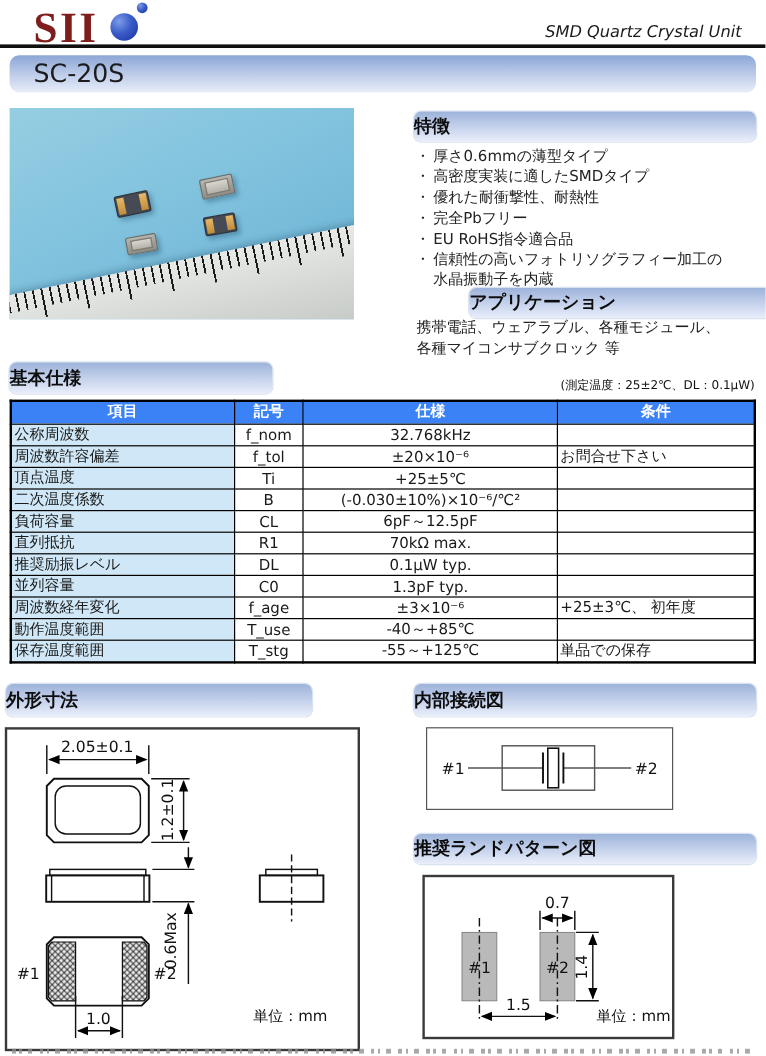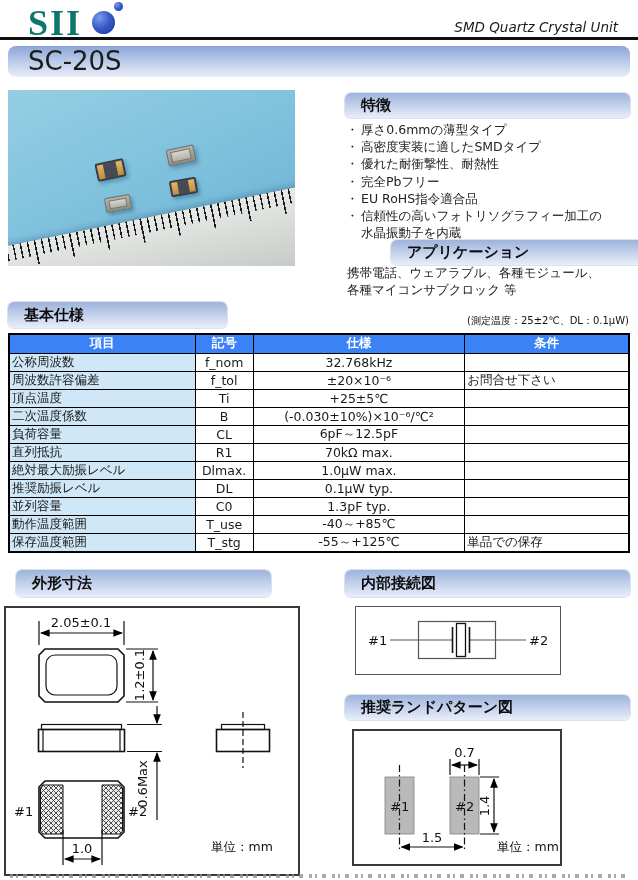--- a/index.html
+++ b/index.html
@@ -3,39 +3,39 @@
 <meta charset="utf-8">
 <style>
   * { margin:0; padding:0; box-sizing:border-box; }
   html,body { background:#fff; }
   body {
     width:638px; height:880px; position:relative; overflow:hidden;
     font-family:"DejaVu Sans","Liberation Sans",sans-serif; color:#1a1a1a;
   }
   
   #logo-text { position:absolute; left:28px; top:2px; font-family:"Liberation Serif","DejaVu Serif",serif;
-    font-weight:bold; font-size:36px; letter-spacing:2px; color:#0f766e; }
+    font-weight:bold; font-size:36px; letter-spacing:2px; color:#7f1d1d; }
   .sphere { position:absolute; border-radius:50%;
     background:radial-gradient(circle at 32% 30%, #7d9ce8 0%, #3a5cc8 45%, #16309b 100%); }
   #sphere-big { left:92px; top:11px; width:23px; height:23px; }
   #sphere-small { left:114px; top:2px; width:9px; height:9px; }
   #tagline { position:absolute; right:20px; top:19px; font-size:13.5px; font-style:italic; color:#1a1a1a; }
   #header-rule { position:absolute; left:0; top:37px; width:638px; height:3px; background:#101010; }
   
   #title-bar { position:absolute; left:8px; top:46px; width:622px; height:31px; border-radius:8px;
     background:linear-gradient(180deg,#8ba6d6 0%,#b7c7e7 45%,#e8eef9 100%);
-    font-size:26px; line-height:31px; padding-left:20px; color:#1c1c1c; }
+    font-size:21px; line-height:31px; padding-left:20px; color:#1c1c1c; }
   
   .sec-bar { position:absolute; border-radius:6px; font-size:15px; font-weight:bold; color:#0d0d0d;
     background:linear-gradient(180deg,#9db3da 0%,#bccbe8 40%,#e9eefa 100%);
-    box-shadow:0 0 0 1px rgba(170,190,220,.45); padding-left:16px; }
+    box-shadow:0 0 0 1px rgba(170,190,220,.45); padding-left:0; }
   #feat-bar   { left:345px; top:93px;  width:285px; height:25px; line-height:25px; }
   #apps-bar   { left:345px; top:240px; width:302px; height:25px; line-height:25px;margin-left:46px; }
   #specs-bar  { left:8px;   top:302px; width:219px; height:26px; line-height:26px; }
-  #dims-bar   { left:16px;   top:570px; width:255px; height:27px; line-height:27px; }
+  #dims-bar   { left:5px;   top:570px; width:255px; height:27px; line-height:27px; }
   #conn-bar   { left:345px; top:570px; width:285px; height:27px; line-height:27px; }
   #land-bar   { left:345px; top:695px; width:285px; height:25px; line-height:25px; }
   
   #photo { position:absolute; left:8px; top:90px; width:287px; height:176px; overflow:hidden;
     background:linear-gradient(155deg,#95cee2 0%,#7fc1dd 50%,#68b0d3 100%); }
   #ruler { position:absolute; left:-45px; top:165px; width:470px; height:130px;
     background:linear-gradient(180deg,#e6e9e6 0%,#c2c6c2 70%,#aaaeaa 100%);
     transform:rotate(-11.5deg); transform-origin:left top; box-shadow:0 -2px 6px rgba(0,30,60,.25); }
   .ticks-minor { position:absolute; left:0; top:0; width:100%; height:15px;
     background:repeating-linear-gradient(90deg,#1c1c1c 0 1.5px,transparent 1.5px 7.2px); }
@@ -193,36 +193,36 @@
         <td class="c-spec">6pF～12.5pF</td>
         <td class="c-cond"></td>
       </tr>
       <tr>
         <td class="c-item">直列抵抗</td>
         <td class="c-sym">R1</td>
         <td class="c-spec">70kΩ max.</td>
         <td class="c-cond"></td>
       </tr>
       <tr>
-        <td class="c-item">絶対最大励振レベル</td>
-        <td class="c-sym">Dlmax.</td>
-        <td class="c-spec">1.0μW max.</td>
-        <td class="c-cond"></td>
-      </tr>
-      <tr>
         <td class="c-item">推奨励振レベル</td>
         <td class="c-sym">DL</td>
         <td class="c-spec">0.1μW typ.</td>
         <td class="c-cond"></td>
       </tr>
       <tr>
         <td class="c-item">並列容量</td>
         <td class="c-sym">C0</td>
         <td class="c-spec">1.3pF typ.</td>
         <td class="c-cond"></td>
+      </tr>
+      <tr>
+        <td class="c-item">周波数経年変化</td>
+        <td class="c-sym">f_age</td>
+        <td class="c-spec">±3×10⁻⁶</td>
+        <td class="c-cond">+25±3℃、 初年度</td>
       </tr>
       <tr>
         <td class="c-item">動作温度範囲</td>
         <td class="c-sym">T_use</td>
         <td class="c-spec">-40～+85℃</td>
         <td class="c-cond"></td>
       </tr>
       <tr>
         <td class="c-item">保存温度範囲</td>
         <td class="c-sym">T_stg</td>

